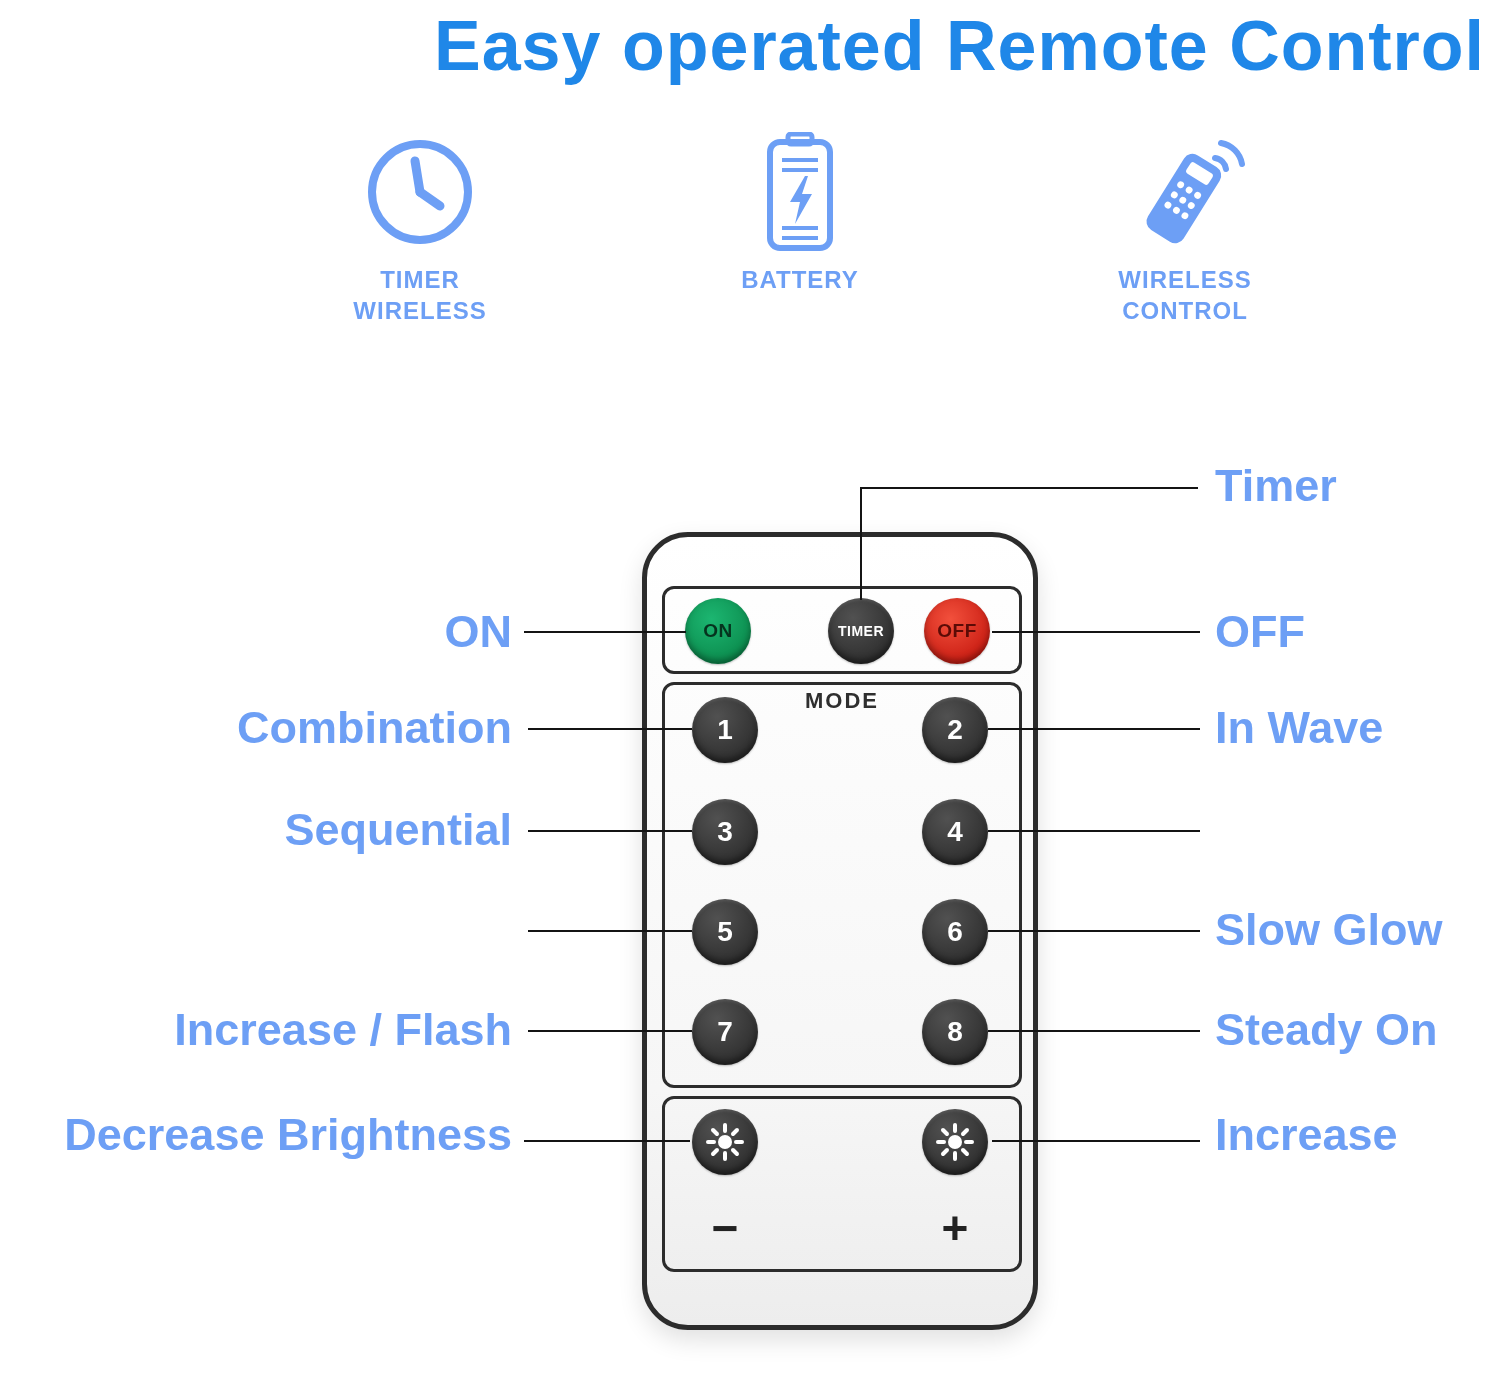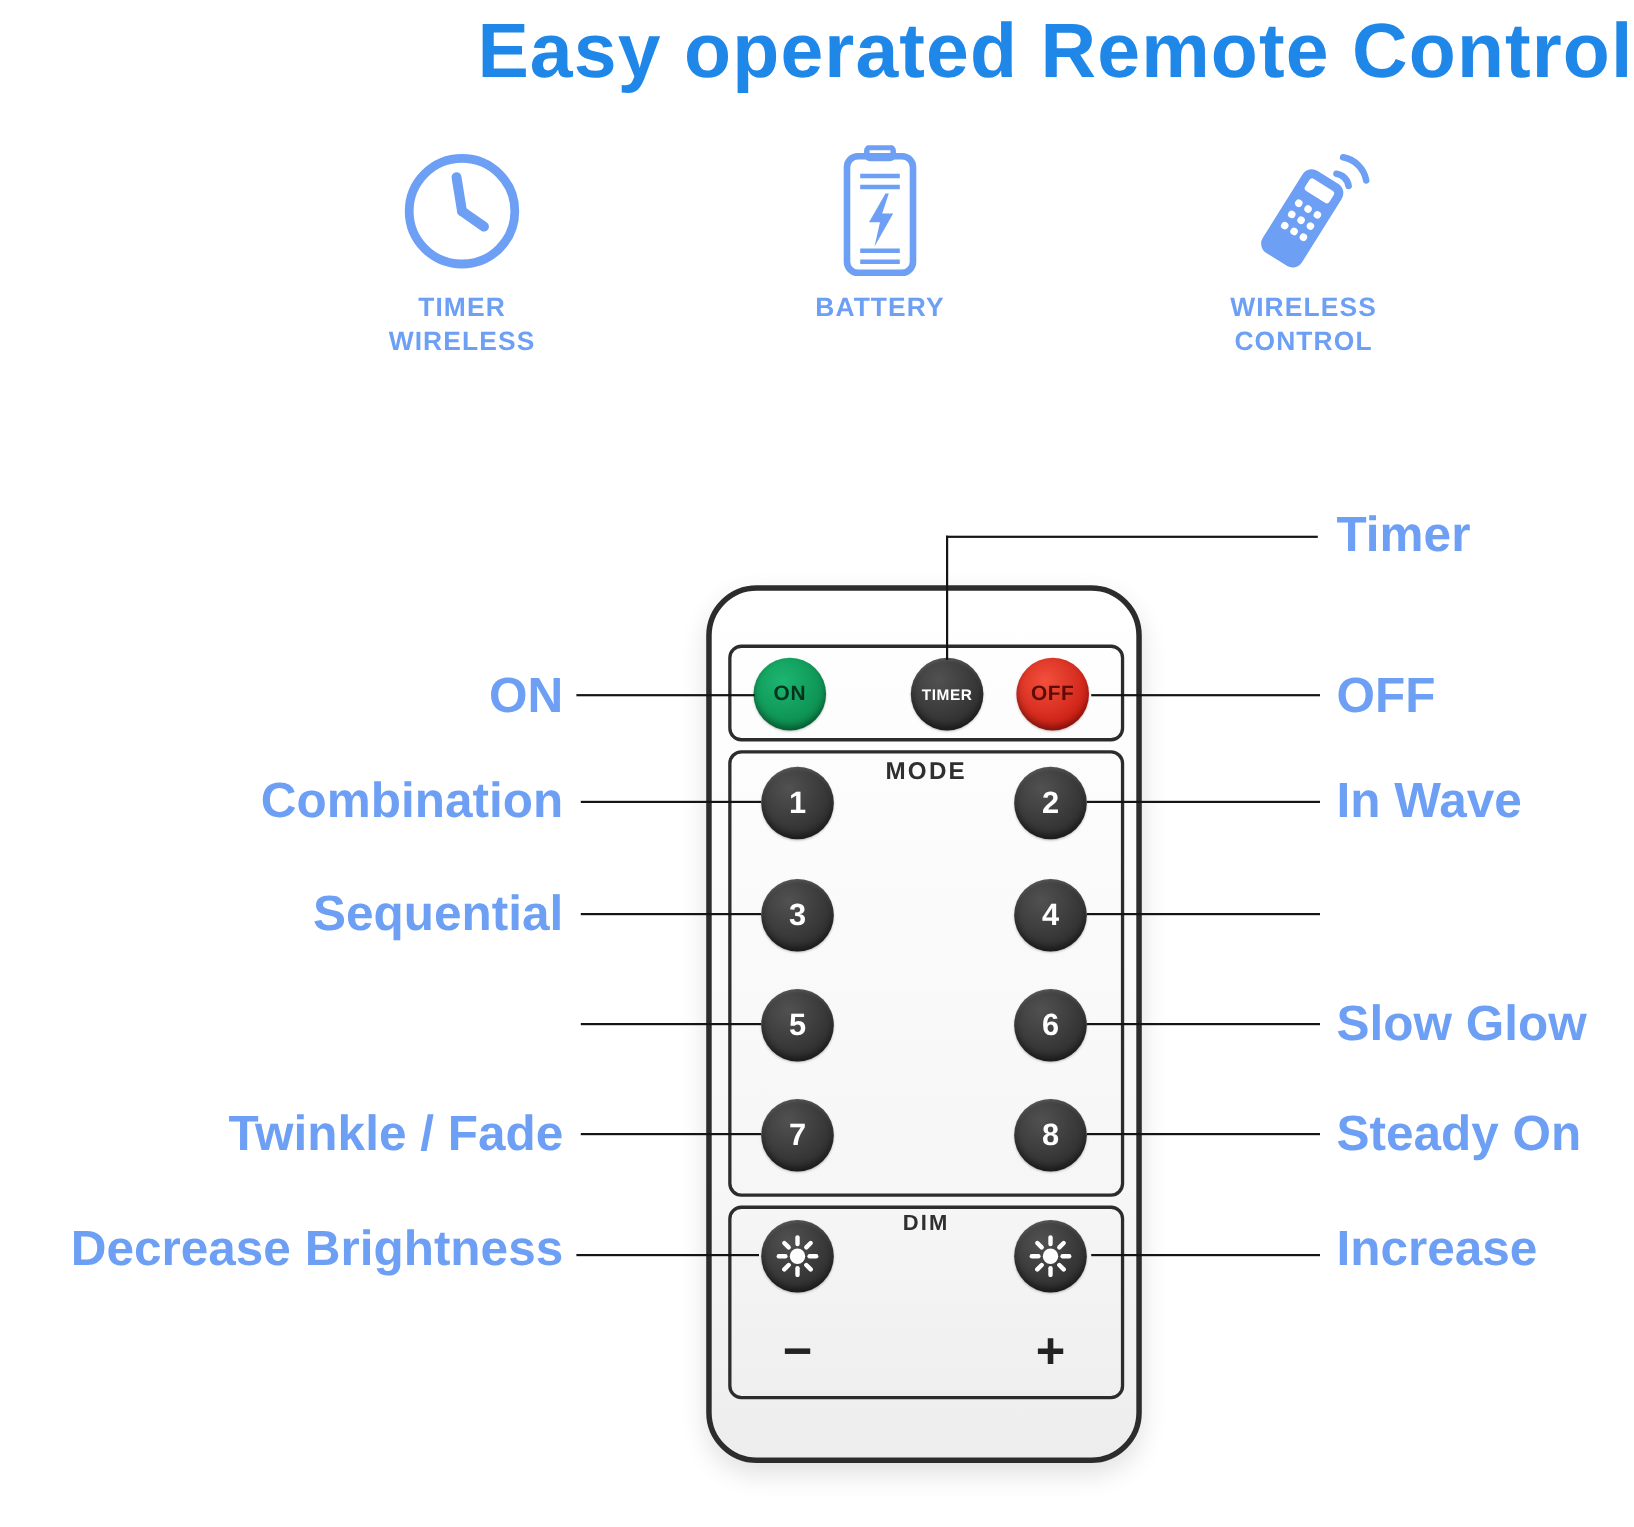--- a/index.html
+++ b/index.html
@@ -143,21 +143,20 @@
     <div class="btn btn-dark num" style="left:45px;top:160px">1</div>
     <div class="btn btn-dark num" style="left:275px;top:160px">2</div>
     <div class="btn btn-dark num" style="left:45px;top:262px">3</div>
     <div class="btn btn-dark num" style="left:275px;top:262px">4</div>
     <div class="btn btn-dark num" style="left:45px;top:362px">5</div>
     <div class="btn btn-dark num" style="left:275px;top:362px">6</div>
     <div class="btn btn-dark num" style="left:45px;top:462px">7</div>
     <div class="btn btn-dark num" style="left:275px;top:462px">8</div>
 
     <div class="section" style="left:15px;top:559px;width:360px;height:176px"></div>
-    <div class="section-label" style="top:564px;font-size:20px">DIM</div>
 
     <div class="btn btn-dark" style="left:45px;top:572px">
       <svg width="40" height="40" viewBox="0 0 40 40">
         <circle cx="20" cy="20" r="7" fill="#ffffff"></circle>
         <g stroke="#ffffff" stroke-width="4" stroke-linecap="round">
           <line x1="20" y1="3" x2="20" y2="9"></line>
             <line x1="20" y1="31" x2="20" y2="37"></line>
           <line x1="3" y1="20" x2="9" y2="20"></line>
             <line x1="31" y1="20" x2="37" y2="20"></line>
           <line x1="8" y1="8" x2="12" y2="12"></line>
@@ -183,21 +182,21 @@
       </svg>
     </div>
 
     <div class="pm" style="left:45px;top:668px">−</div>
     <div class="pm" style="left:275px;top:668px">+</div>
   </div>
 
   <div class="ann ann-left" style="top:609px">ON</div>
   <div class="ann ann-left" style="top:705px">Combination</div>
   <div class="ann ann-left" style="top:807px">Sequential</div>
-  <div class="ann ann-left" style="top:1007px">Twinkle / Fade</div>
+  <div class="ann ann-left" style="top:1007px">Increase / Flash</div>
   <div class="ann ann-left" style="top:1112px">Decrease Brightness</div>
 
   <div class="ann ann-right" style="top:463px">Timer</div>
   <div class="ann ann-right" style="top:609px">OFF</div>
   <div class="ann ann-right" style="top:705px">In Wave</div>
   <div class="ann ann-right" style="top:907px">Slow Glow</div>
   <div class="ann ann-right" style="top:1007px">Steady On</div>
   <div class="ann ann-right" style="top:1112px">Increase</div>
 
   <div class="cline w2" style="left:860px;top:487px;height:113px"></div>

